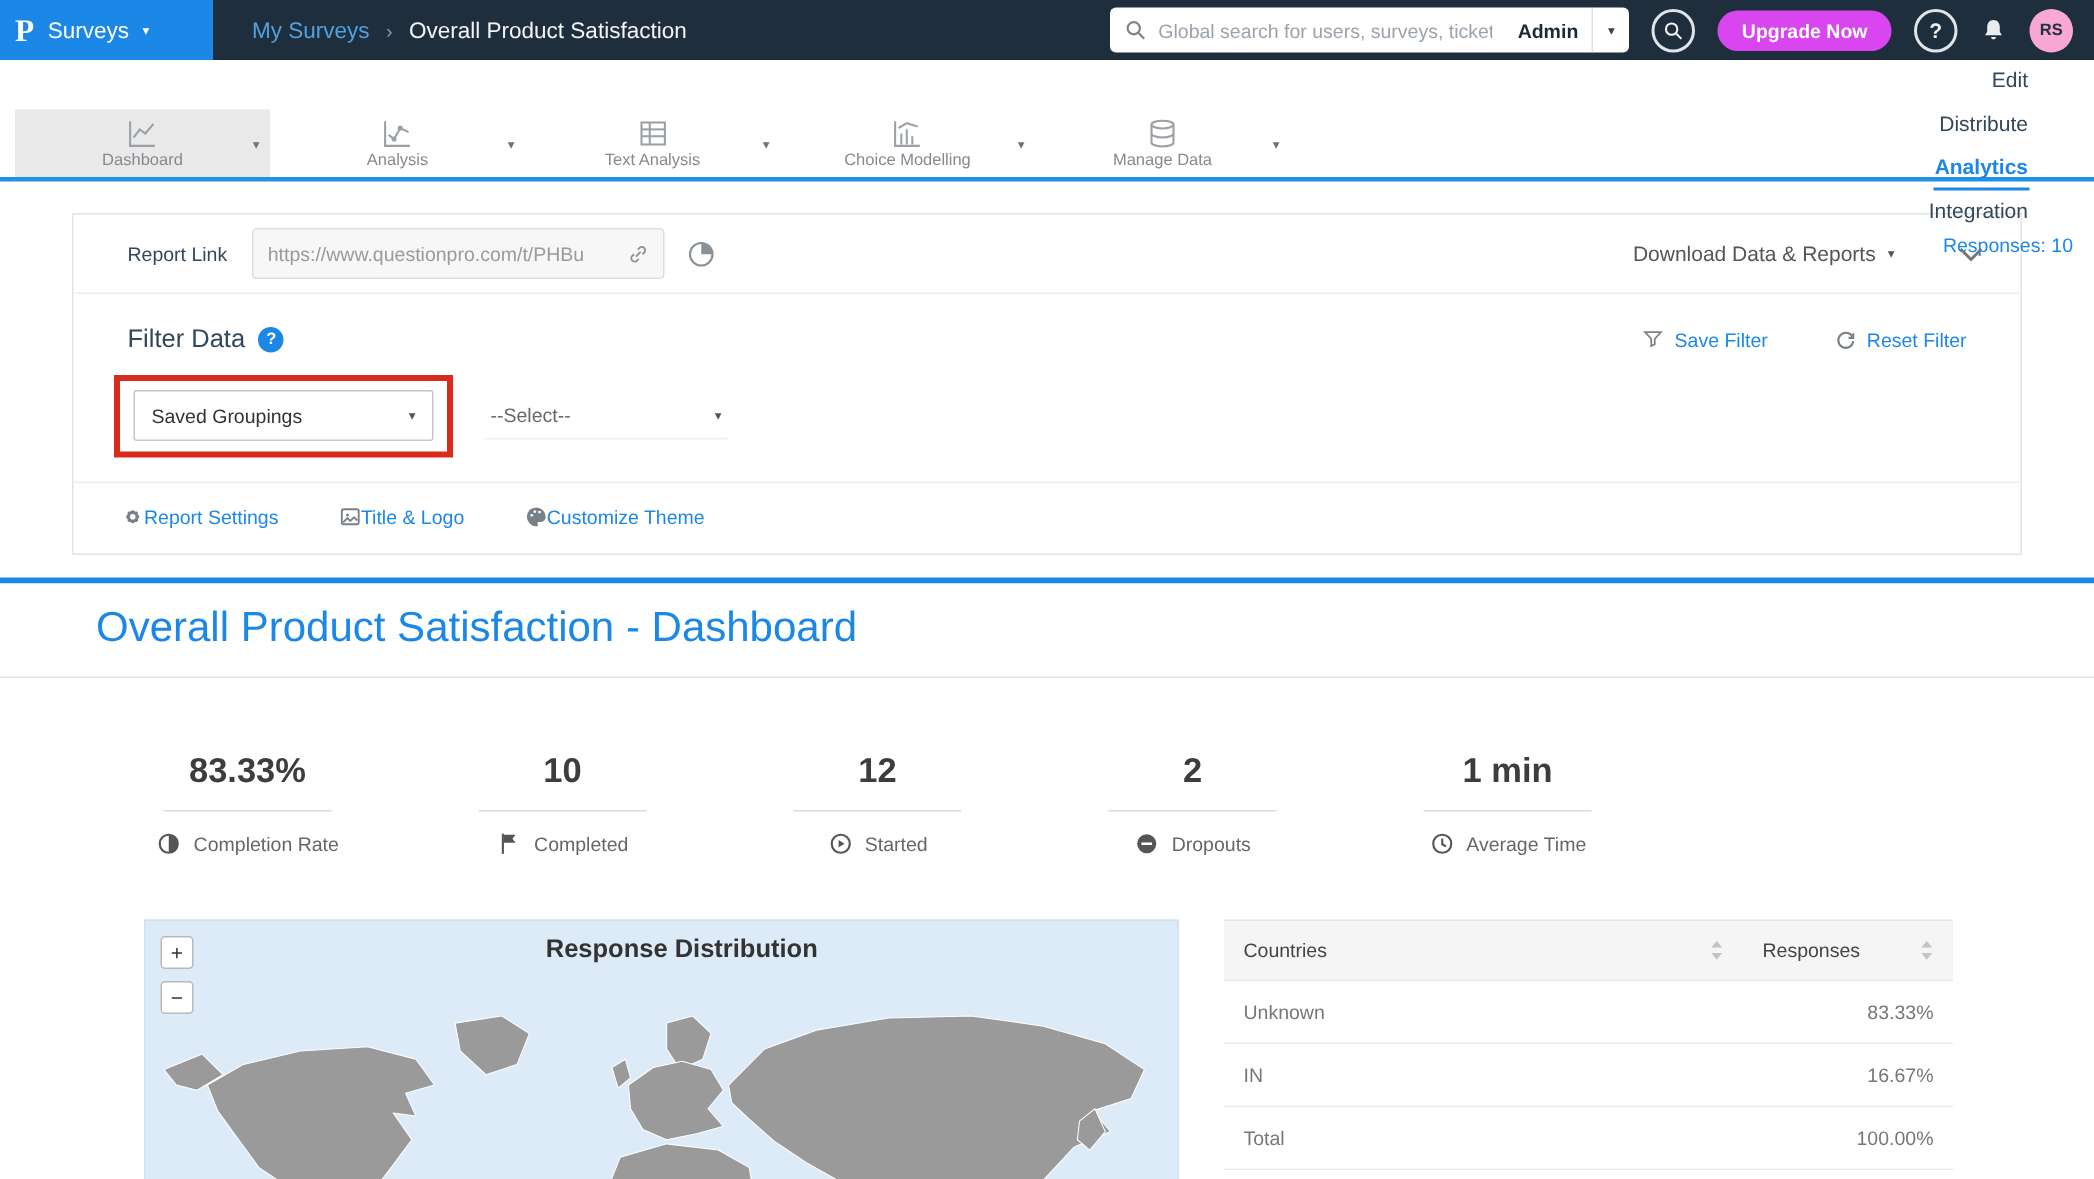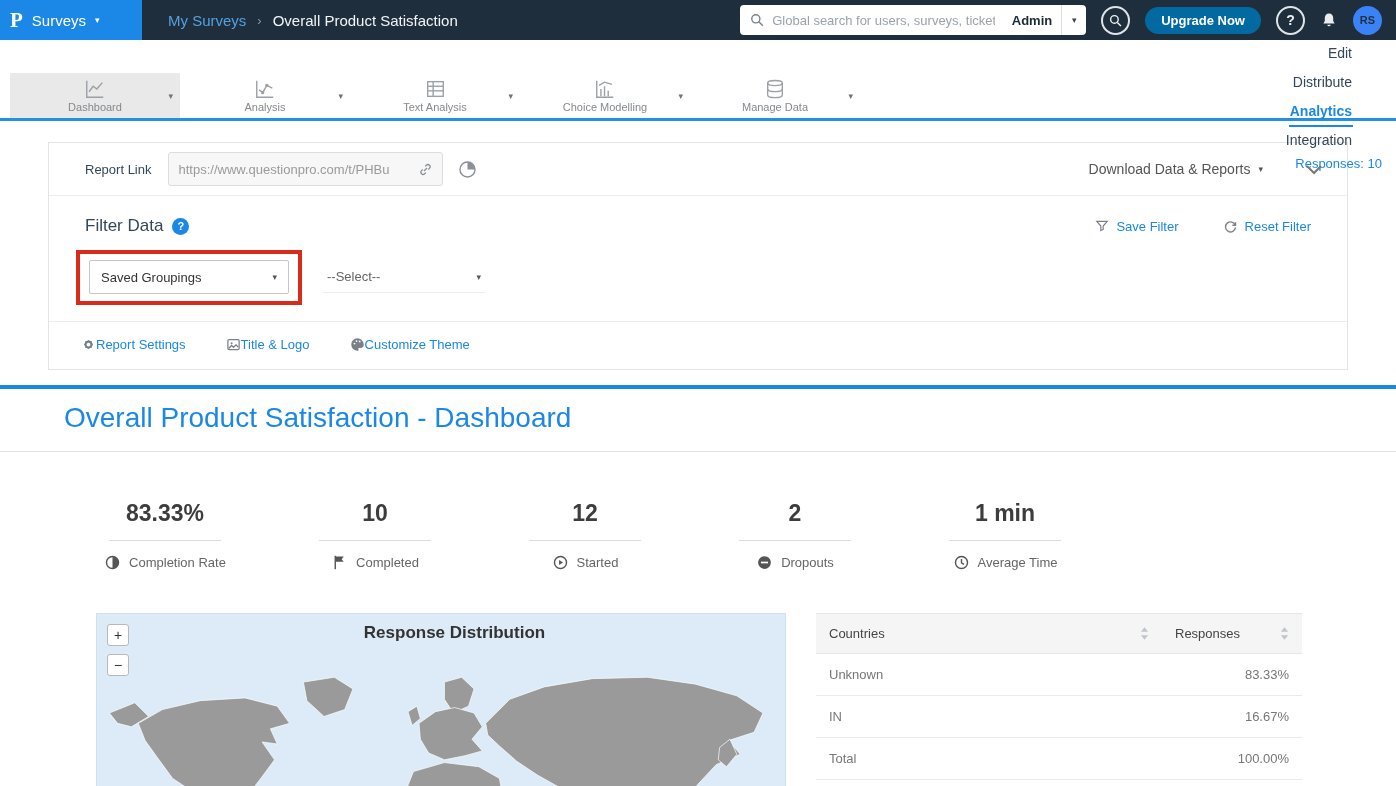--- a/index.html
+++ b/index.html
@@ -18,23 +18,23 @@
   .crumb-current { color:#f2f5f7; }
   .top-right { margin-left:auto; display:flex; align-items:center; gap:15px; padding-right:14px; }
   .search { display:flex; align-items:center; background:#fff; border-radius:4px; height:30px; width:346px; padding-left:10px; overflow:hidden; }
   .search input { border:0; outline:none; flex:1; font-size:13px; padding:0 8px; color:#333; min-width:0; }
   .search input::placeholder { color:#9aa3ab; }
   .scope { font-size:13px; color:#1c2a36; font-weight:bold; padding:0 9px; cursor:pointer; }
   .scope-caret { border-left:1px solid #dcdfe2; height:30px; width:25px; display:flex; align-items:center; justify-content:center; color:#39444e; cursor:pointer; }
   .scope-caret .caret { color:#39444e; }
   .circle-btn { width:29px; height:29px; border:2px solid #dfe4e8; border-radius:50%; display:flex; align-items:center; justify-content:center; cursor:pointer; flex:none; }
   .help-glyph { color:#eef1f3; font-size:14px; font-weight:bold; }
-  .upgrade { background:#0369a1; color:#fff; border:0; border-radius:14px; height:27px; padding:0 16px; font-weight:bold; font-size:13px; cursor:pointer; font-family:inherit; }
+  .upgrade { background:#d946ef; color:#fff; border:0; border-radius:14px; height:27px; padding:0 16px; font-weight:bold; font-size:13px; cursor:pointer; font-family:inherit; }
   .bell { cursor:pointer; display:flex; }
-  .avatar { width:29px; height:29px; border-radius:50%; background:#3b82f6; color:#22313f; display:flex; align-items:center; justify-content:center; font-size:11px; font-weight:bold; cursor:pointer; }
+  .avatar { width:29px; height:29px; border-radius:50%; background:#f9a8d4; color:#22313f; display:flex; align-items:center; justify-content:center; font-size:11px; font-weight:bold; cursor:pointer; }
 
   
   .nav { height:33px; display:flex; align-items:flex-end; padding:0 14px; background:#fff;flex-direction:column; }
   .nav-tab { font-size:14px; color:#33475b; margin-right:29px; cursor:pointer; padding:5px 1px 6px; border-bottom:2px solid transparent; }
   .nav-tab.active { color:#1b87e6; border-bottom-color:#1b87e6; font-weight:bold; }
   .responses { margin-left:auto; color:#1b87e6; font-size:13px; padding-bottom:8px; }
 
   
   .toolbar { display:flex; align-items:stretch; height:48px; border-bottom:3px solid #2192e2; padding-left:10px; background:#fff; }
   .tool { width:170px; position:relative; display:flex; align-items:center; justify-content:center; cursor:pointer; }

